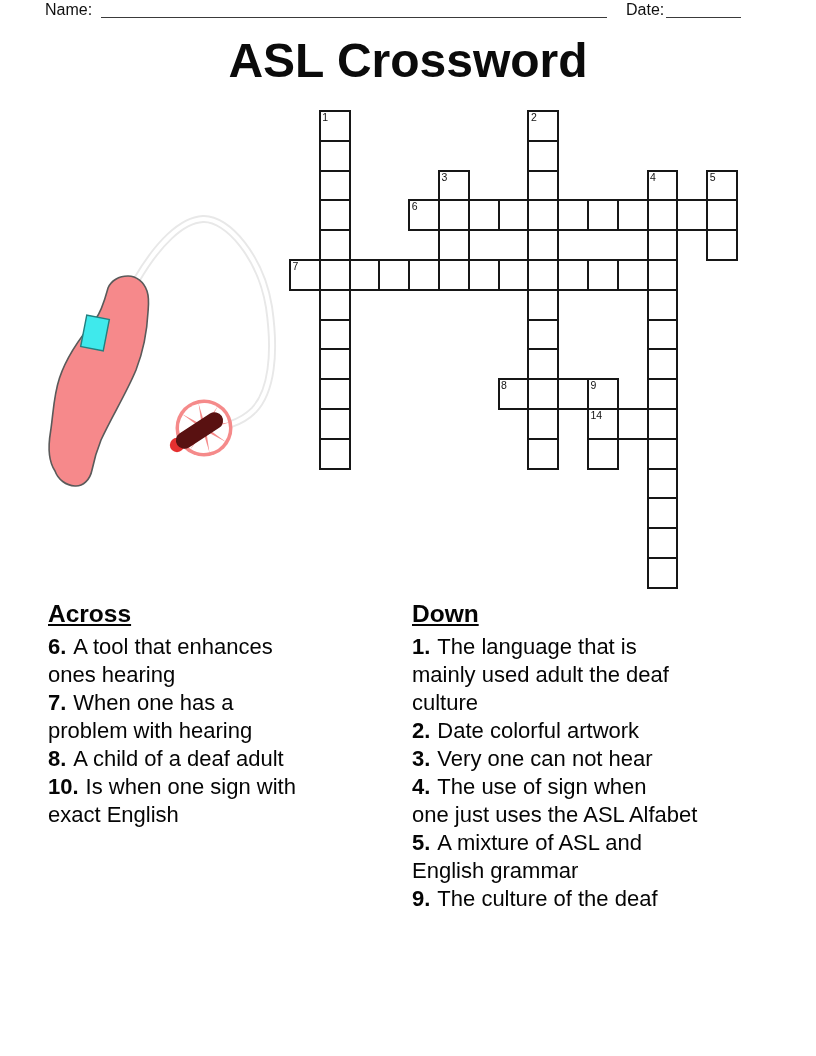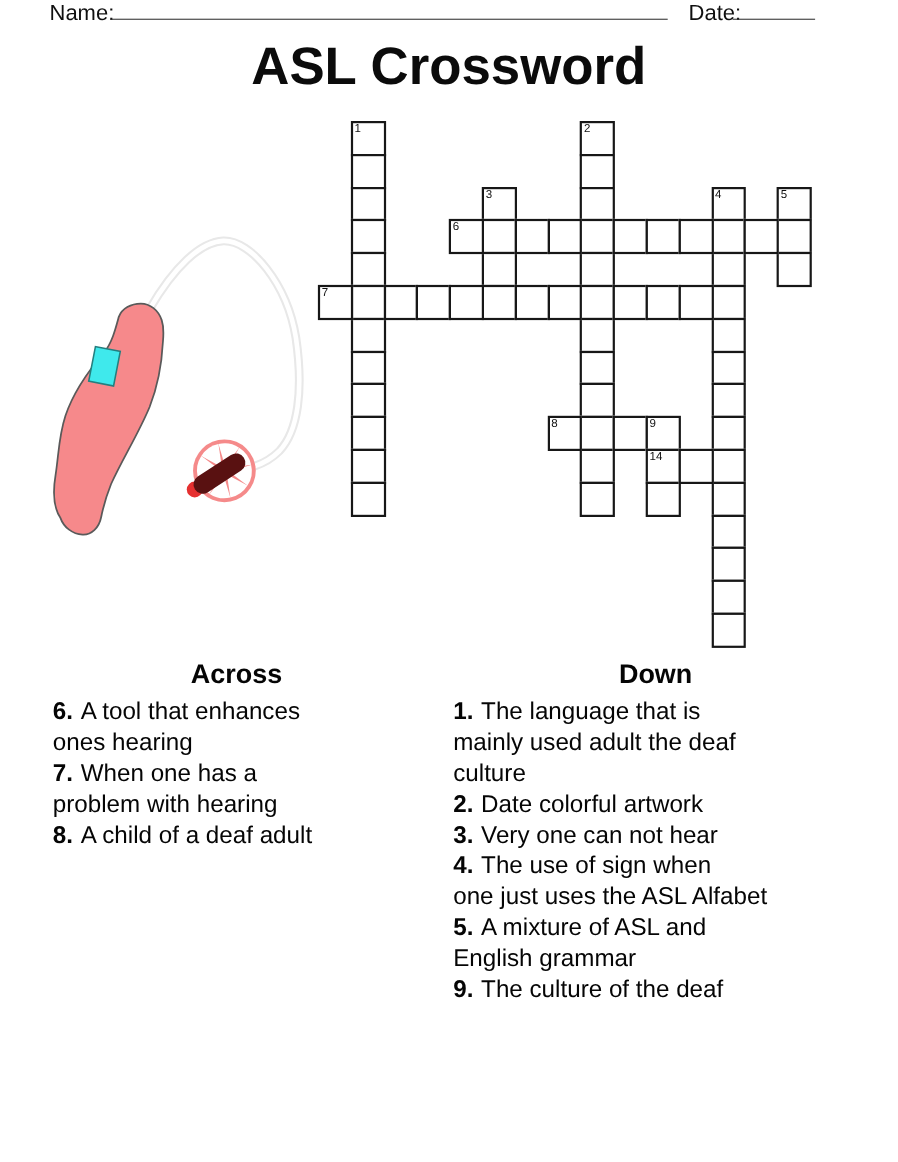--- a/index.html
+++ b/index.html
@@ -1,29 +1,29 @@
 <!DOCTYPE html>
 <html><head>
 <meta charset="utf-8">
 <style>
   html,body{margin:0;padding:0;background:#fff;}
   .page{position:relative;width:816px;height:1056px;background:#ffffff;overflow:hidden;
         font-family:"Liberation Sans",sans-serif;color:#000;}
-  .hdr-label{position:absolute;font-size:20px;color:#101010;}
+  .hdr-label{position:absolute;font-size:16px;color:#101010;}
   .blank-line{position:absolute;height:17px;border-bottom:1.6px solid #3a3a3a;}
   .title{position:absolute;top:33px;left:0;width:100%;margin:0;text-align:center;
          font-size:48px;font-weight:700;color:#0b0b0b;}
   .grid{position:absolute;left:289px;top:110px;}
   .cell{position:absolute;width:31.8px;height:31.8px;box-sizing:border-box;
         border:2px solid #171717;background:#fff;}
   .cellnum{position:absolute;left:1.5px;top:-1px;font-size:10.5px;line-height:12px;color:#111;}
   .illus{position:absolute;left:30px;top:190px;}
   .clues{position:absolute;font-size:22px;line-height:28px;color:#050505;}
   .clues h2{margin:0 0 6px 0;font-size:24.5px;line-height:27px;font-weight:700;
-            text-align:center;}
+            text-decoration:underline;}
   .across{left:48px;top:600px;width:334px;}
   .down{left:412px;top:600px;width:368px;}
   .clue-num{font-weight:700;margin-right:7px;}
   .clue-text{white-space:pre-line;}
 </style>
 </head>
 <body>
 
 <div class="page">
 
@@ -149,20 +149,22 @@
     <rect x="83.5" y="317" width="23" height="32" transform="rotate(11 95 333)" stroke="#237f7f" stroke-width="1.4" fill="#3fe9ec"></rect>
   </svg>
 
   <div class="clues across">
     <h2>Across</h2>
     <div class="clue"><span class="clue-num">6.</span><span class="clue-text">A tool that enhances
 ones hearing</span></div>
     <div class="clue"><span class="clue-num">7.</span><span class="clue-text">When one has a
 problem with hearing</span></div>
     <div class="clue"><span class="clue-num">8.</span><span class="clue-text">A child of a deaf adult</span></div>
+    <div class="clue"><span class="clue-num">10.</span><span class="clue-text">Is when one sign with
+exact English</span></div>
   </div>
 
   <div class="clues down">
     <h2>Down</h2>
     <div class="clue"><span class="clue-num">1.</span><span class="clue-text">The language that is
 mainly used adult the deaf
 culture</span></div>
     <div class="clue"><span class="clue-num">2.</span><span class="clue-text">Date colorful artwork</span></div>
     <div class="clue"><span class="clue-num">3.</span><span class="clue-text">Very one can not hear</span></div>
     <div class="clue"><span class="clue-num">4.</span><span class="clue-text">The use of sign when

